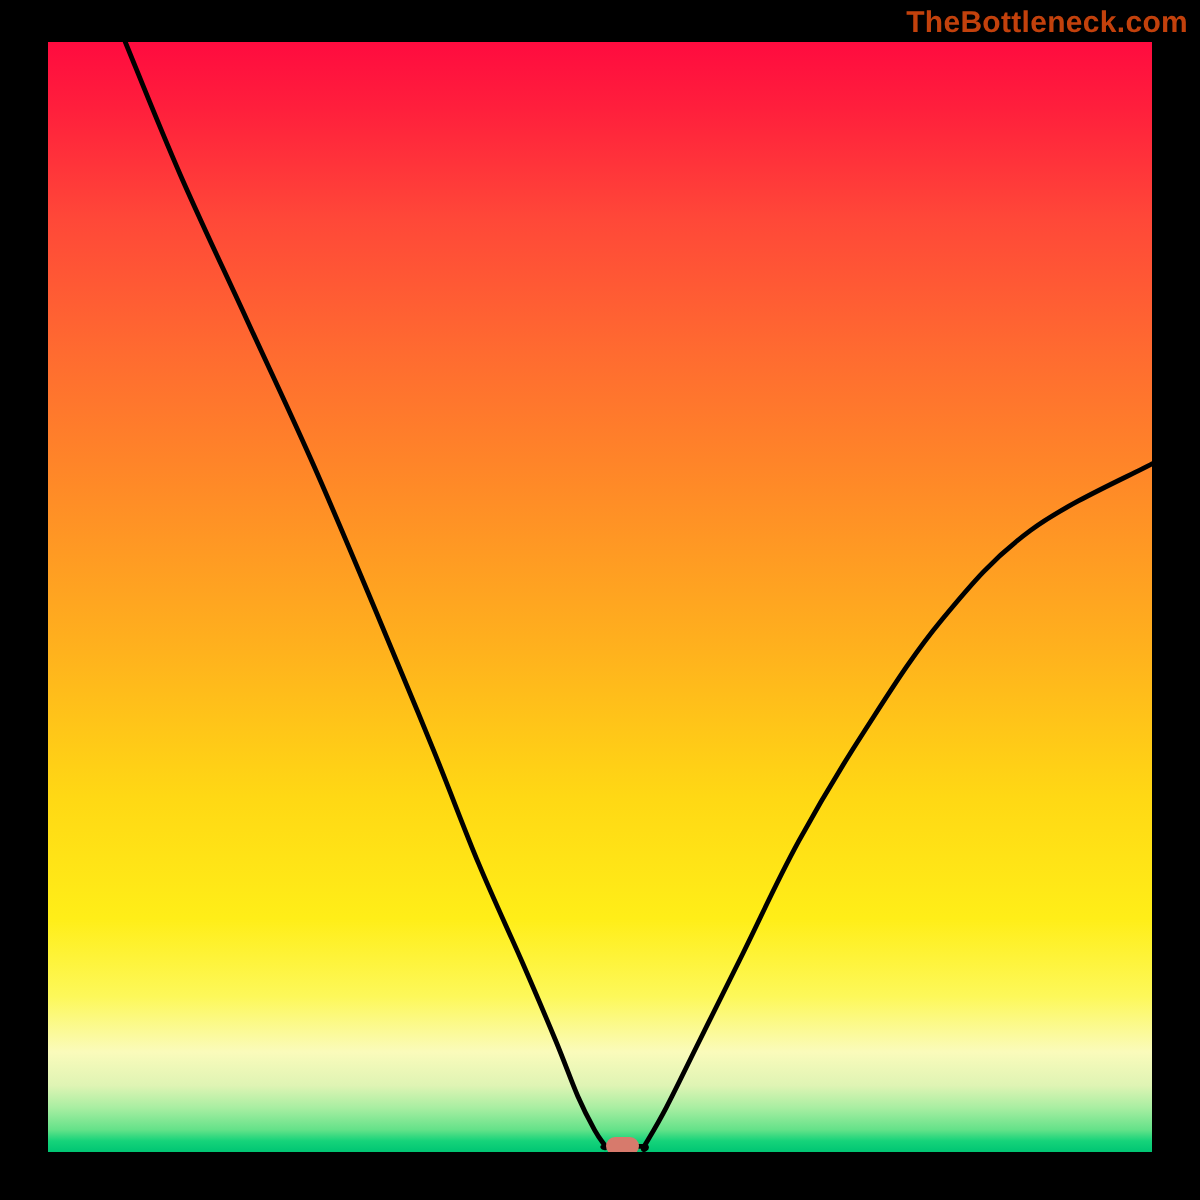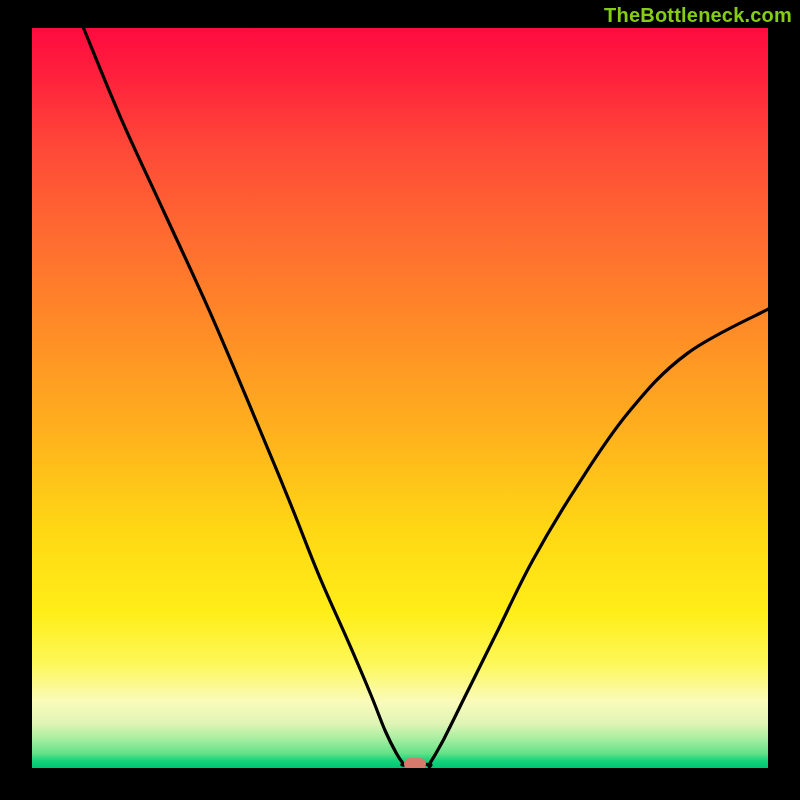--- a/index.html
+++ b/index.html
@@ -14,21 +14,21 @@
   .frame {
     position: relative;
     width: 800px;
     height: 800px;
     background: #000;
   }
   .watermark {
     position: absolute;
     top: 4px;
     right: 8px;
-    color: #84cc16;
+    color: #c2410c;
     font-size: 20px;
     font-weight: 600;
     letter-spacing: 0.2px;
     z-index: 20;
   }
   .plot-area {
     position: absolute;
     left: 32px;
     top: 28px;
     width: 736px;

